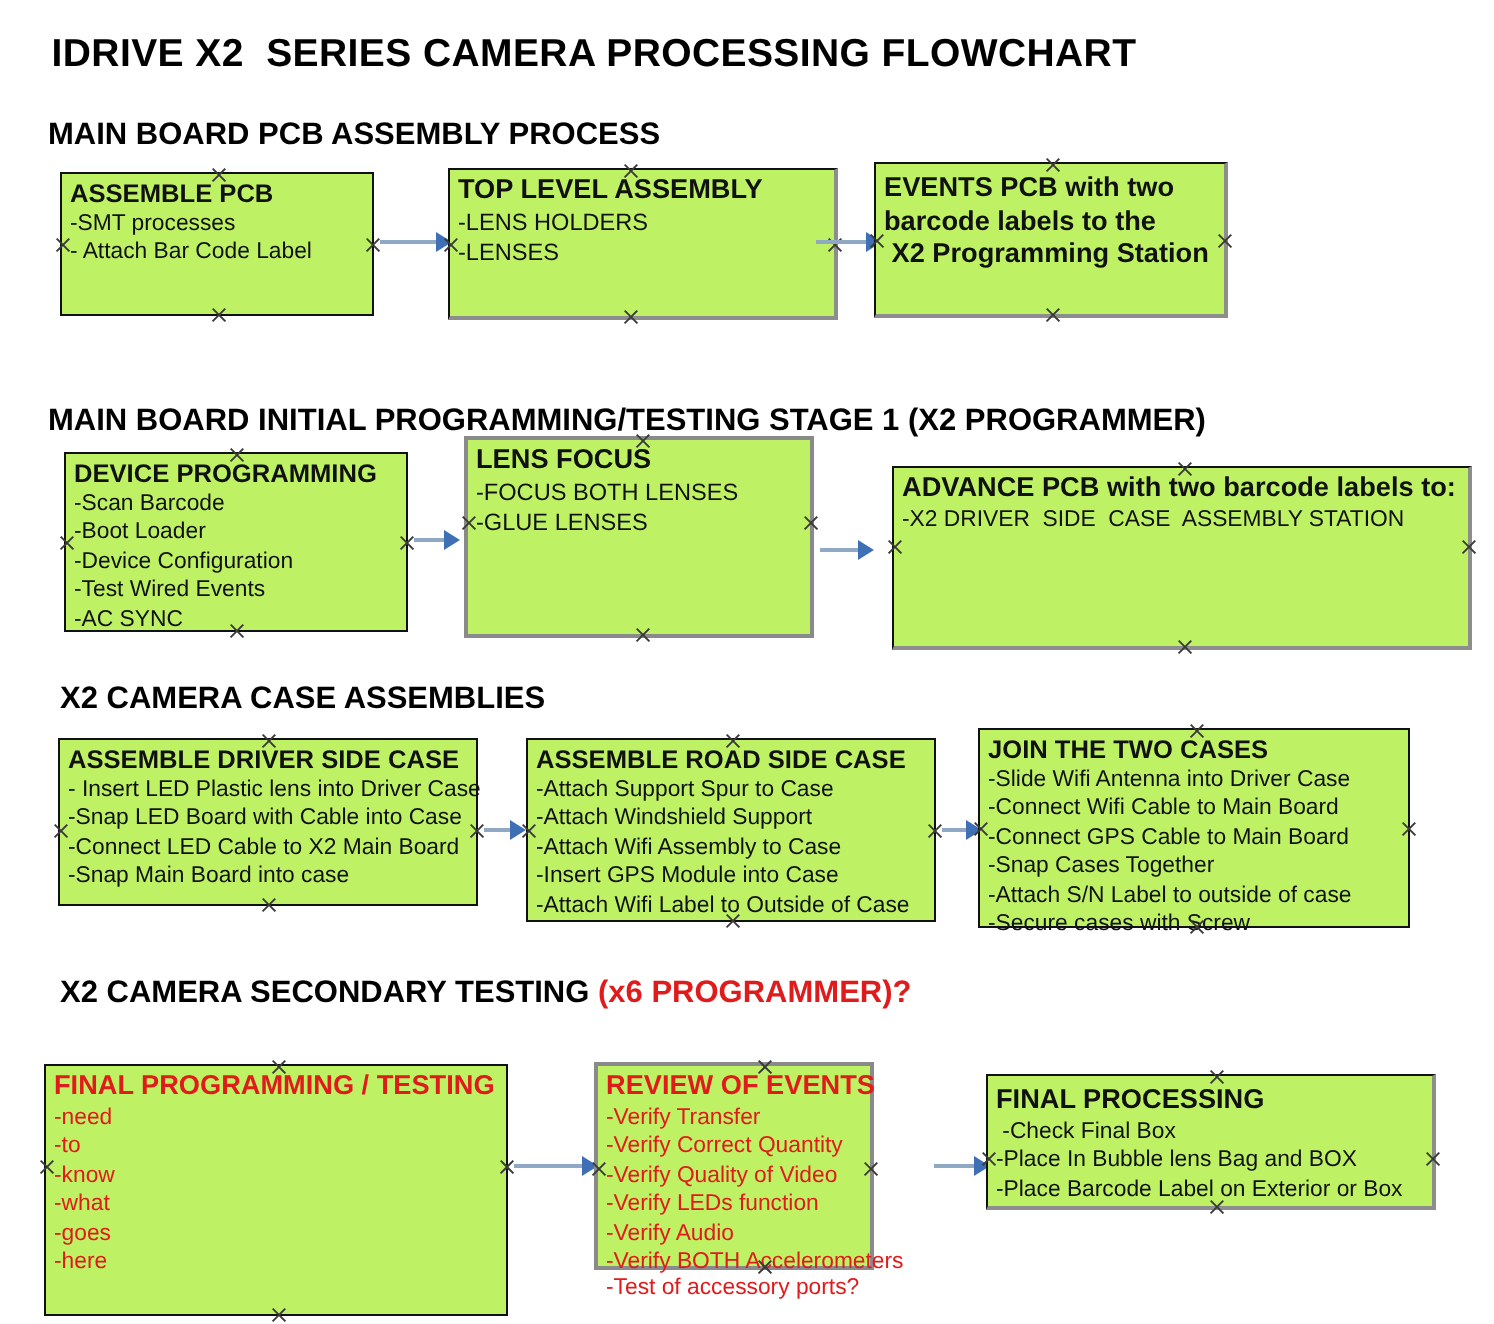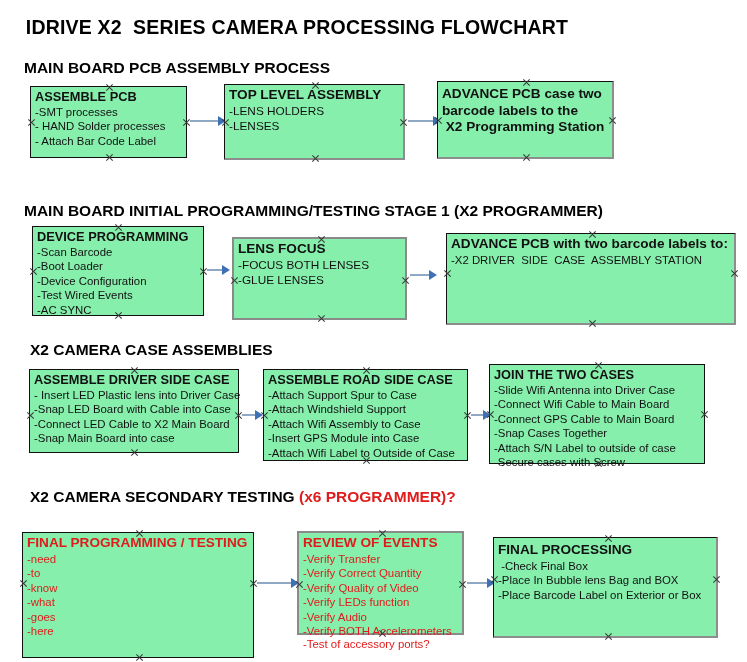--- a/index.html
+++ b/index.html
@@ -39,21 +39,21 @@
     white-space: pre;
   }
   .section-heading .accent {
     color: #e01b1b;
   }
 
   
   .proc-box {
     position: absolute;
     box-sizing: border-box;
-    background: #86efac;
+    background: #bef264;
     border: 1.3px solid #111111;
     overflow: visible;
   }
   .proc-box.shadowed {
     border-right: 2.6px solid #8d8d8d;
     border-bottom: 2.6px solid #8d8d8d;
   }
   .proc-box.gray-frame {
     border: 2.2px solid #8a8a8a;
   }
@@ -143,54 +143,53 @@
 <body>
 
 <div id="chart-title">IDRIVE X2  SERIES CAMERA PROCESSING FLOWCHART</div>
 
 <div class="section-heading" style="left:24px; top:59px;">MAIN BOARD PCB ASSEMBLY PROCESS</div>
 
 <div class="proc-box" style="left:30px; top:86px; width:157px; height:72px;">
   <div class="box-inner">
     <div class="box-title">ASSEMBLE PCB</div>
     <div class="box-line">-SMT processes</div>
-    <div class="box-line">- HAND Solder processes</div>
     <div class="box-line">- Attach Bar Code Label</div>
   </div>
   <span class="handle" style="left:-4.5px; top:31px;"></span>
   <span class="handle" style="right:-4.5px; top:31px;"></span>
   <span class="handle" style="left:74px; top:-4.5px;"></span>
   <span class="handle" style="left:74px; bottom:-4.5px;"></span>
 </div>
 
 <div class="connector" style="left:190px; top:116px; width:36px;">
   <span class="shaft"></span>
     <span class="head"></span>
 </div>
 
-<div class="proc-box shadowed" style="left:224px; top:84px; width:181px; height:76px;">
+<div class="proc-box shadowed" style="left:224px; top:84px; width:195px; height:76px;">
   <div class="box-inner">
     <div class="box-title big">TOP LEVEL ASSEMBLY</div>
     <div class="box-line big">-LENS HOLDERS</div>
     <div class="box-line big">-LENSES</div>
   </div>
   <span class="handle" style="left:-4.5px; top:33px;"></span>
   <span class="handle" style="right:-4.5px; top:33px;"></span>
   <span class="handle" style="left:86px; top:-4.5px;"></span>
   <span class="handle" style="left:86px; bottom:-4.5px;"></span>
 </div>
 
 <div class="connector" style="left:408px; top:116px; width:33px;">
   <span class="shaft"></span>
     <span class="head"></span>
 </div>
 
 <div class="proc-box shadowed" style="left:437px; top:81px; width:177px; height:78px;">
   <div class="box-inner" style="top:4px;">
-    <div class="box-title big">ADVANCE PCB case two</div>
+    <div class="box-title big">EVENTS PCB with two</div>
     <div class="box-title big">barcode labels to the</div>
     <div class="box-title big"> X2 Programming Station</div>
   </div>
   <span class="handle" style="left:-4.5px; top:34px;"></span>
   <span class="handle" style="right:-4.5px; top:34px;"></span>
   <span class="handle" style="left:84px; top:-4.5px;"></span>
   <span class="handle" style="left:84px; bottom:-4.5px;"></span>
 </div>
 
 <div class="section-heading" style="left:24px; top:202px;">MAIN BOARD INITIAL PROGRAMMING/TESTING STAGE 1 (X2 PROGRAMMER)</div>
@@ -208,21 +207,21 @@
   <span class="handle" style="right:-4.5px; top:40px;"></span>
   <span class="handle" style="left:81px; top:-4.5px;"></span>
   <span class="handle" style="left:81px; bottom:-4.5px;"></span>
 </div>
 
 <div class="connector" style="left:207px; top:265px; width:23px;">
   <span class="shaft"></span>
     <span class="head"></span>
 </div>
 
-<div class="proc-box gray-frame" style="left:232px; top:237px; width:175px; height:83px;">
+<div class="proc-box gray-frame" style="left:232px; top:218px; width:175px; height:101px;">
   <div class="box-inner">
     <div class="box-title big">LENS FOCUS</div>
     <div class="box-line big">-FOCUS BOTH LENSES</div>
     <div class="box-line big">-GLUE LENSES</div>
   </div>
   <span class="handle" style="left:-4.5px; top:37px;"></span>
   <span class="handle" style="right:-4.5px; top:37px;"></span>
   <span class="handle" style="left:83px; top:-4.5px;"></span>
   <span class="handle" style="left:83px; bottom:-4.5px;"></span>
 </div>
@@ -316,21 +315,21 @@
   <span class="handle" style="right:-4.5px; top:46px;"></span>
   <span class="handle" style="left:112px; top:-4.5px;"></span>
   <span class="handle" style="left:112px; bottom:-4.5px;"></span>
 </div>
 
 <div class="connector" style="left:257px; top:578px; width:42px;">
   <span class="shaft"></span>
     <span class="head"></span>
 </div>
 
-<div class="proc-box red gray-frame" style="left:297px; top:531px; width:167px; height:104px;">
+<div class="proc-box red gray-frame" style="left:297px; top:531px; width:140px; height:104px;">
   <div class="box-inner">
     <div class="box-title big">REVIEW OF EVENTS</div>
     <div class="box-line">-Verify Transfer</div>
     <div class="box-line">-Verify Correct Quantity</div>
     <div class="box-line">-Verify Quality of Video</div>
     <div class="box-line">-Verify LEDs function</div>
     <div class="box-line">-Verify Audio</div>
     <div class="box-line">-Verify BOTH Accelerometers</div>
   </div>
   <div class="overflow-line" style="top:104px;">-Test of accessory ports?</div>
@@ -338,21 +337,21 @@
   <span class="handle" style="right:-4.5px; top:47px;"></span>
   <span class="handle" style="left:79px; top:-4.5px;"></span>
   <span class="handle" style="left:79px; bottom:-4.5px;"></span>
 </div>
 
 <div class="connector" style="left:467px; top:578px; width:28px;">
   <span class="shaft"></span>
     <span class="head"></span>
 </div>
 
-<div class="proc-box shadowed" style="left:493px; top:537px; width:225px; height:101px;">
+<div class="proc-box shadowed" style="left:493px; top:537px; width:225px; height:68px;">
   <div class="box-inner" style="top:4px;">
     <div class="box-title big">FINAL PROCESSING</div>
     <div class="box-line"> -Check Final Box</div>
     <div class="box-line">-Place In Bubble lens Bag and BOX</div>
     <div class="box-line">-Place Barcode Label on Exterior or Box</div>
   </div>
   <span class="handle" style="left:-4.5px; top:37px;"></span>
   <span class="handle" style="right:-4.5px; top:37px;"></span>
   <span class="handle" style="left:110px; top:-4.5px;"></span>
   <span class="handle" style="left:110px; bottom:-4.5px;"></span>

